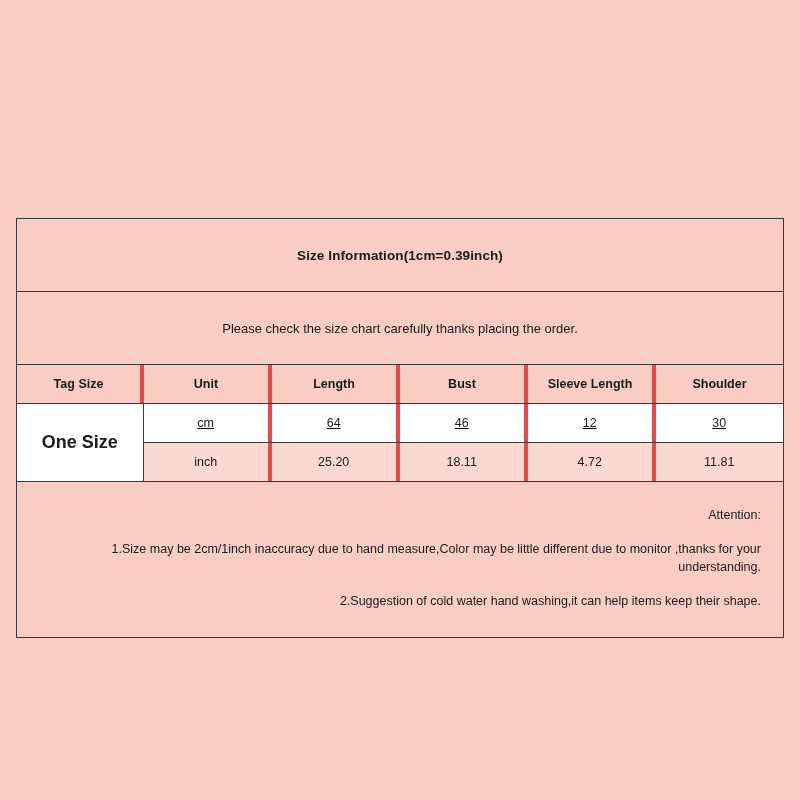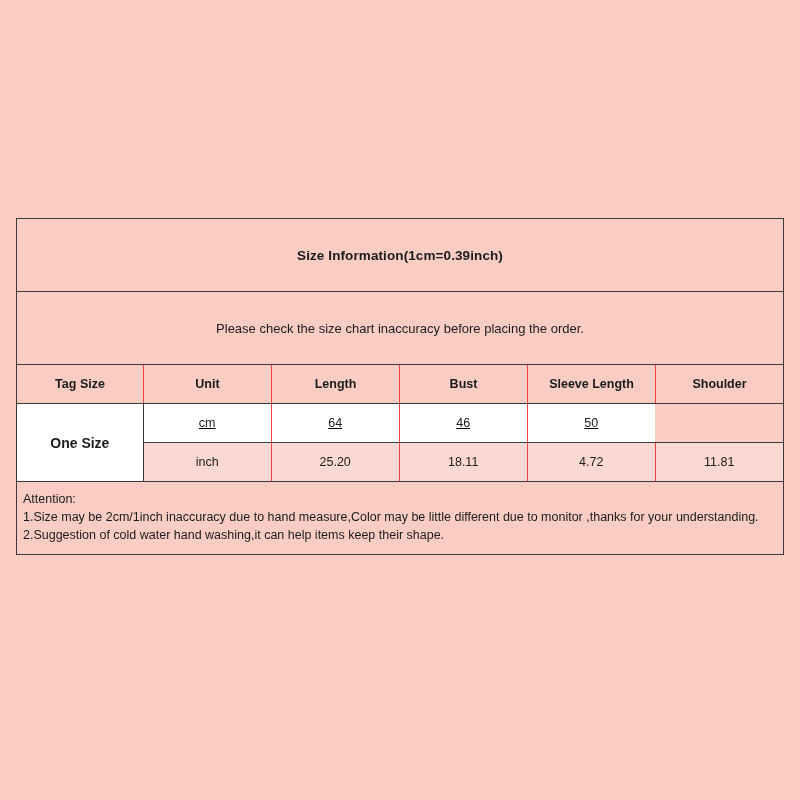--- a/index.html
+++ b/index.html
@@ -65,21 +65,21 @@
   .data-row.first {
     border-bottom: 1px solid #3a3a3a;
     text-decoration: underline;
   }
   .cell {
     display: flex;
     align-items: center;
     justify-content: center;
     font-size: 12.5px;
     color: #1b1b1b;
-    border-right: 1px solid #ef4444;
+    border-right: 4px solid #ef4444;
     box-sizing: border-box;
     text-align: center;
   }
   .cell:last-child {
     border-right: none;
   }
   .c-tag    { width: 127px; }
   .c-unit   { width: 128px; text-align: center; }
   .c-len    { width: 128px; }
   .c-bust   { width: 128px; }
@@ -95,77 +95,79 @@
   .pinkish {
     background: #fbd8d1;
   }
   .tag-cell {
     width: 127px;
     border-right: 1px solid #3a3a3a;
     box-sizing: border-box;
     display: flex;
     align-items: center;
     justify-content: center;
-    font-size: 14px;
+    font-size: 18px;
     font-weight: bold;
     color: #1b1b1b;
     background: #ffffff;
   }
   .body-wrap {
     display: flex;
     border-bottom: 1px solid #3a3a3a;
   }
   .body-right {
     display: flex;
     flex-direction: column;
     width: 641px;
   }
   .attention {
     padding: 8px 6px 10px 6px;
     font-size: 12.5px;
     color: #1b1b1b;
     line-height: 1.45;
   }
   .attention div {
-    margin: 0;
+    margin: 16px;
+    text-align: right;
   }
 </style>
 </head>
 <body>
 
 <div class="page">
 
   <div class="size-table">
 
     <div class="title-row">
       <span class="title-text">Size Information(1cm=0.39inch)</span>
     </div>
 
     <div class="subtitle-row">
-      <span class="subtitle-text">Please check the size chart inaccuracy before placing the order.</span>
+      <span class="subtitle-text">Please check the size chart carefully thanks placing the order.</span>
     </div>
 
     <div class="row header-row">
       <div class="cell c-tag">Tag Size</div>
       <div class="cell c-unit">Unit</div>
       <div class="cell c-len">Length</div>
       <div class="cell c-bust">Bust</div>
       <div class="cell c-sleeve">Sleeve Length</div>
       <div class="cell c-should">Shoulder</div>
     </div>
 
     <div class="body-wrap">
       <div class="tag-cell">One Size</div>
       <div class="body-right">
 
         <div class="row data-row first">
           <div class="cell c-unit white">cm</div>
           <div class="cell c-len white">64</div>
           <div class="cell c-bust white">46</div>
-          <div class="cell c-should white">50</div>
+          <div class="cell c-sleeve white">12</div>
+          <div class="cell c-should white">30</div>
         </div>
 
         <div class="row data-row">
           <div class="cell c-unit pinkish">inch</div>
           <div class="cell c-len pinkish">25.20</div>
           <div class="cell c-bust pinkish">18.11</div>
           <div class="cell c-sleeve pinkish">4.72</div>
           <div class="cell c-should pinkish">11.81</div>
         </div>
 

